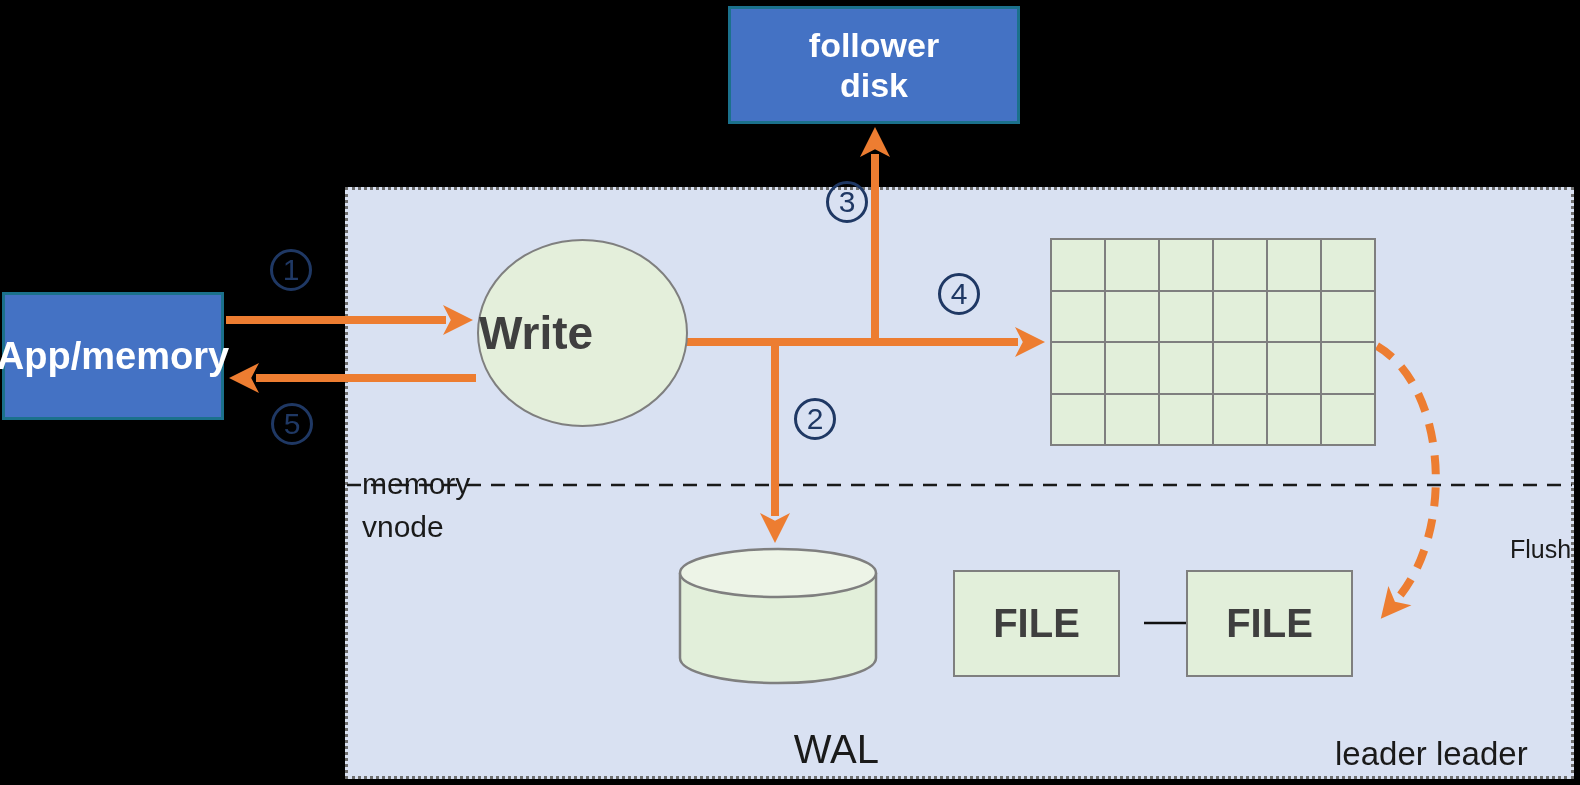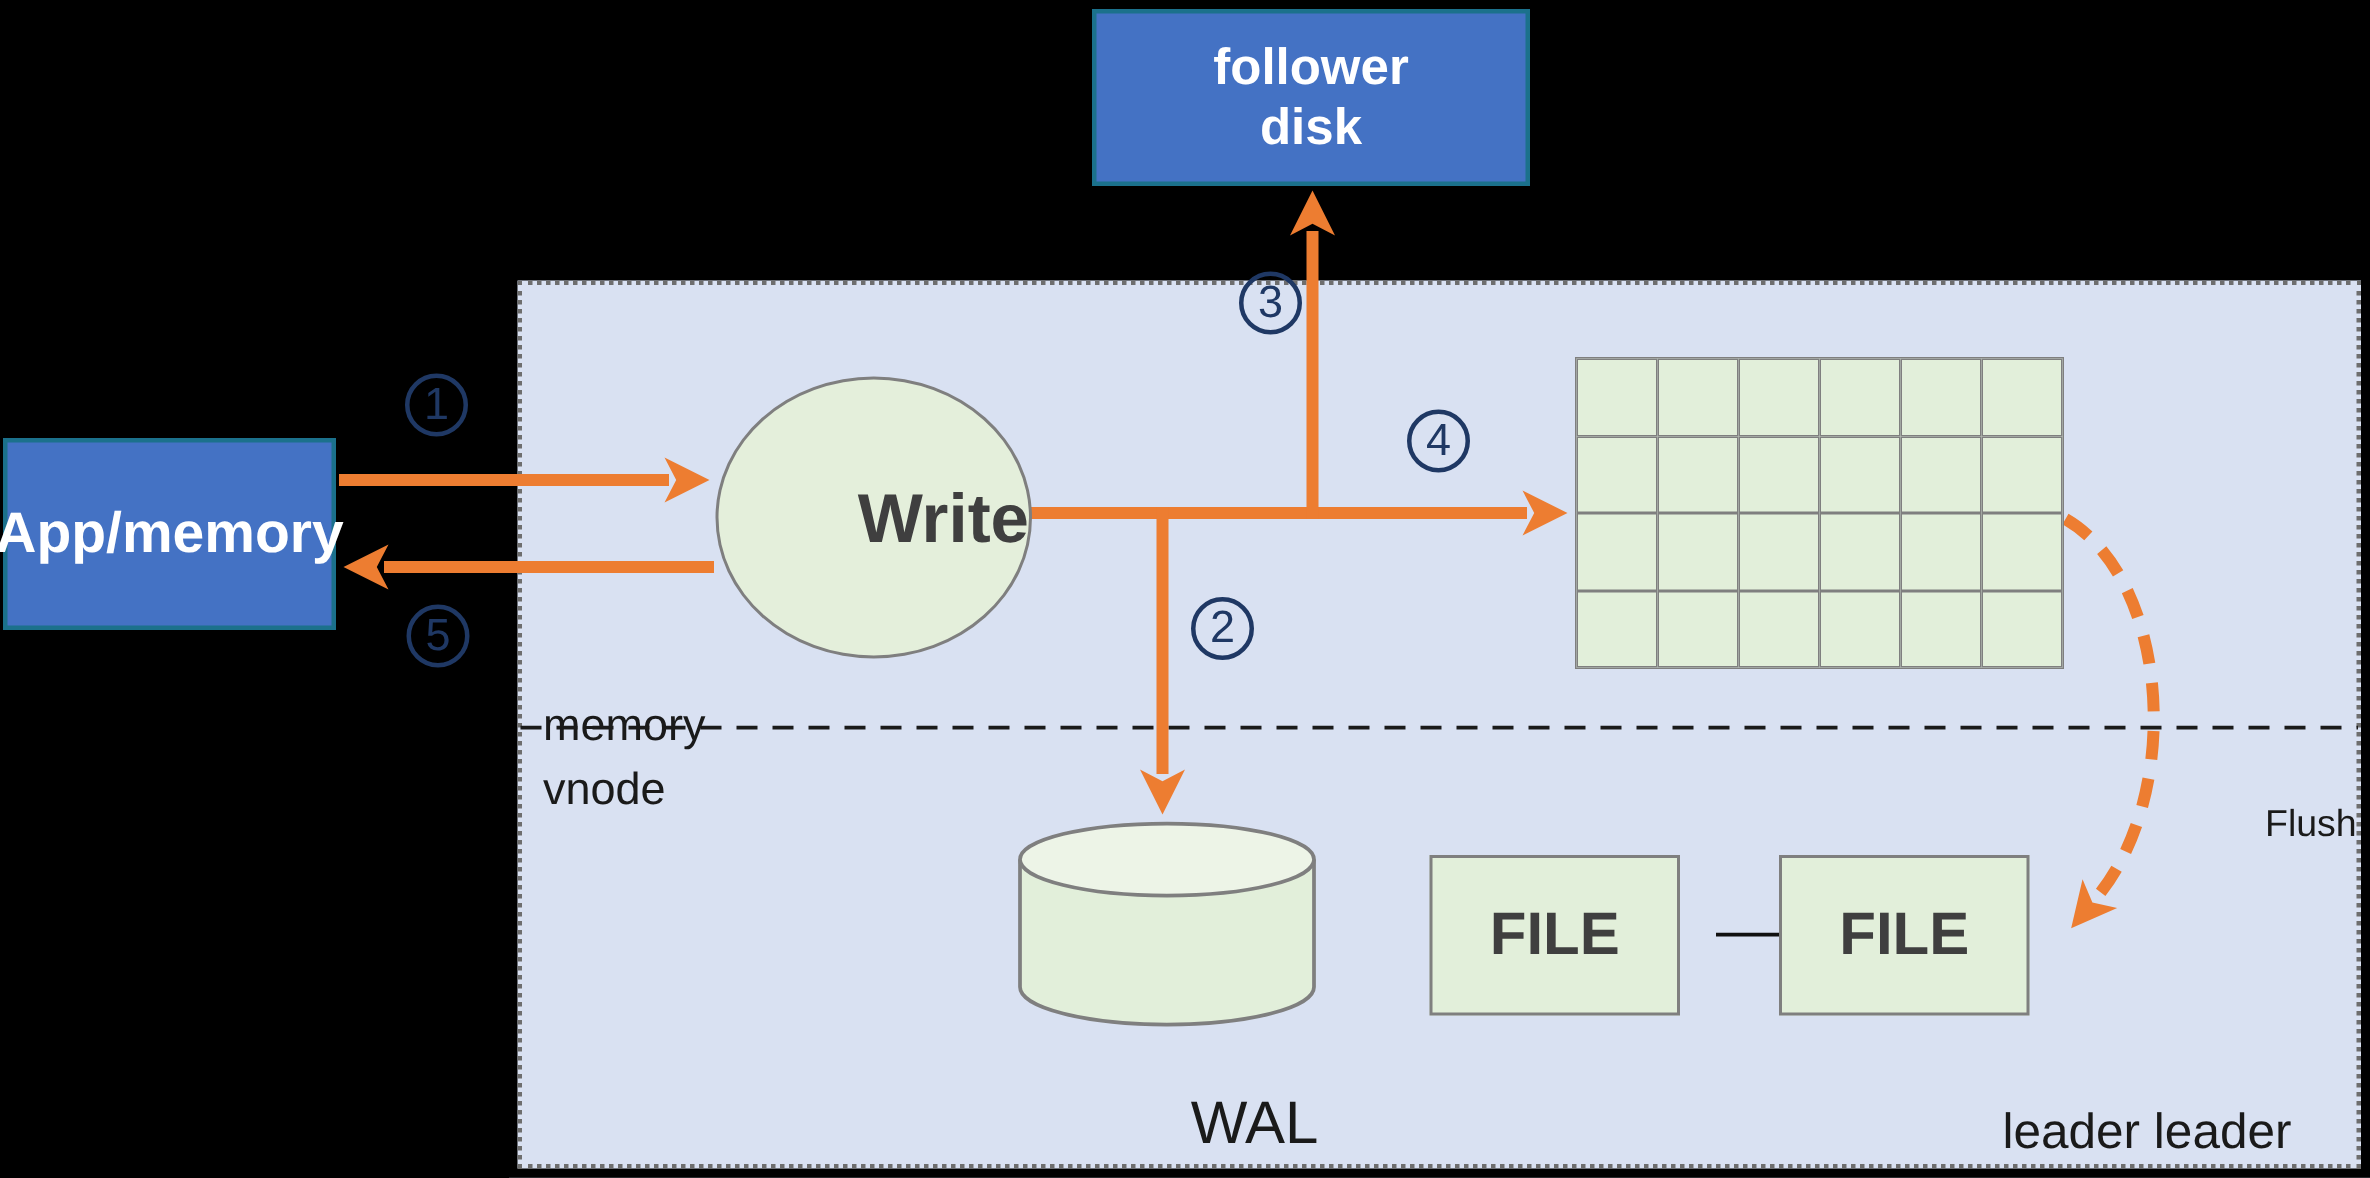--- a/index.html
+++ b/index.html
@@ -27,23 +27,23 @@
 
   
   .bluebox{position:absolute;z-index:3;background:var(--node-blue);
            border:3px solid var(--node-blue-border);color:var(--text-white);
            display:flex;flex-direction:column;align-items:center;justify-content:center;
            font-weight:bold;text-align:center;}
   .app{left:2px;top:292px;width:222px;height:128px;font-size:38px;}
   .follower{left:728px;top:6px;width:292px;height:118px;font-size:34px;line-height:40px;}
 
   
-  .write-circle{position:absolute;z-index:3;left:477px;top:251px;width:211px;height:188px;
+  .write-circle{position:absolute;z-index:3;left:477px;top:239px;width:211px;height:188px;
                 border-radius:50%;background:#E4EFDB;border:2.5px solid var(--node-border-gray);
-                display:flex;align-items:center;justify-content:flex-end;
+                display:flex;align-items:center;justify-content:flex-start;
                 font-size:46px;font-weight:bold;color:var(--text-dark);}
 
   
   .memgrid{position:absolute;z-index:3;left:1050px;top:238px;width:326px;height:208px;
            display:grid;grid-template-columns:repeat(6,1fr);grid-template-rows:repeat(4,1fr);
            border:1.5px solid var(--node-border-gray);}
   .memgrid .cell{background:var(--node-green);border:1.5px solid var(--node-border-gray);}
 
   
   .wal-wrap{position:absolute;z-index:3;left:677px;top:546px;width:202px;height:142px;}

